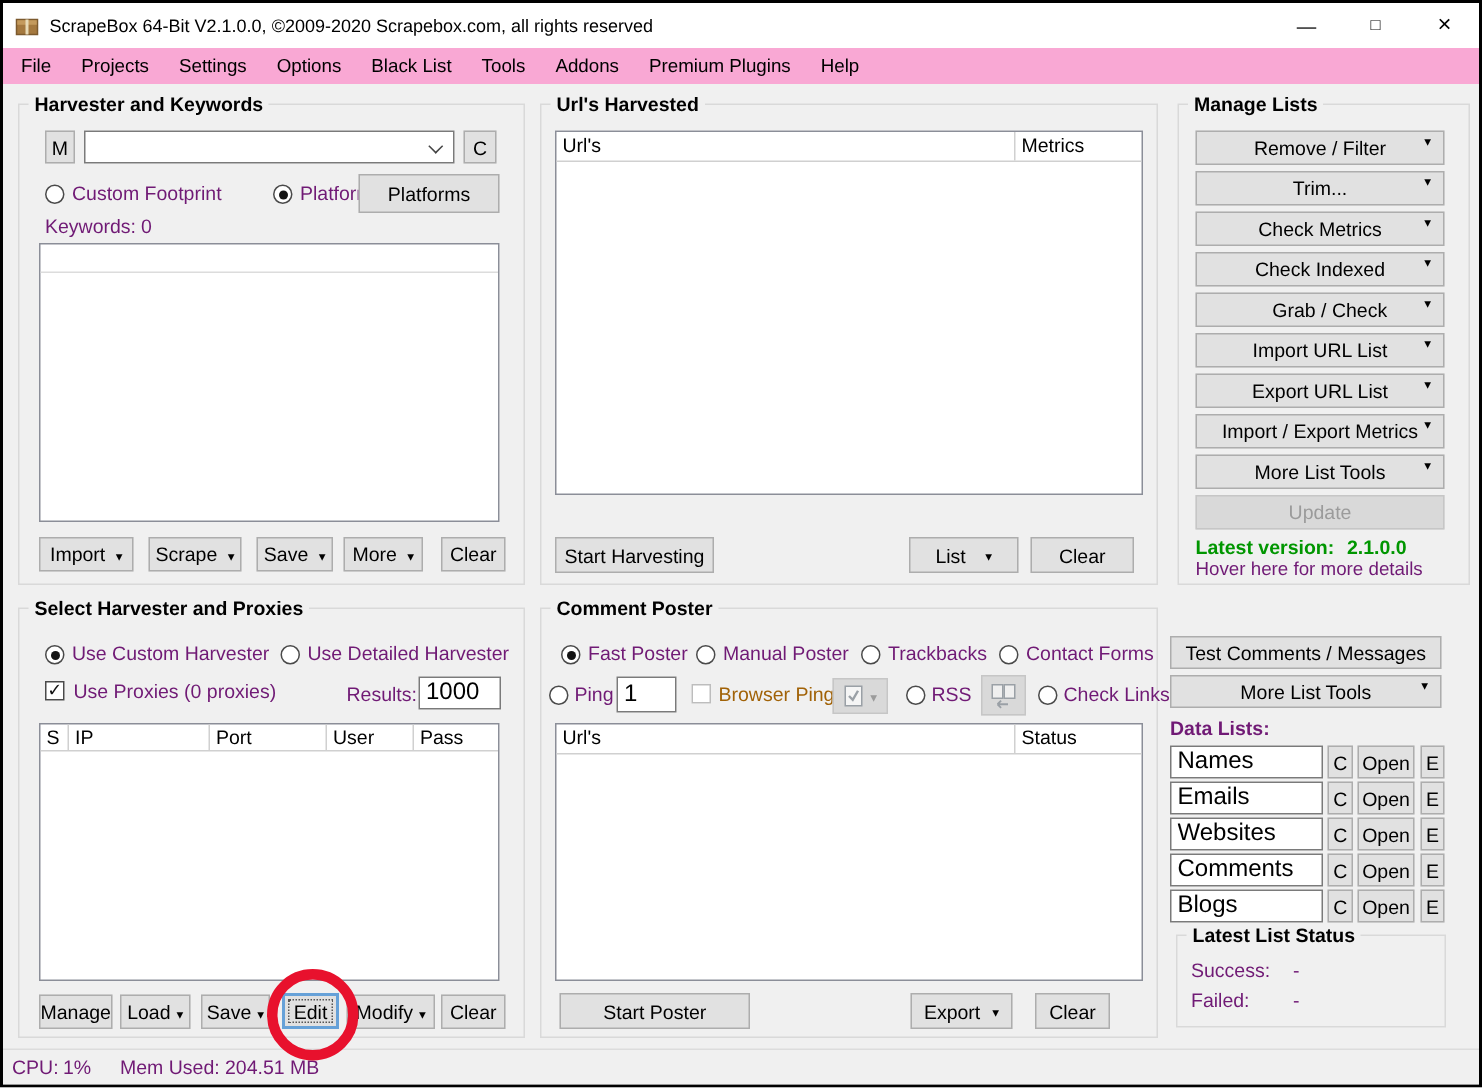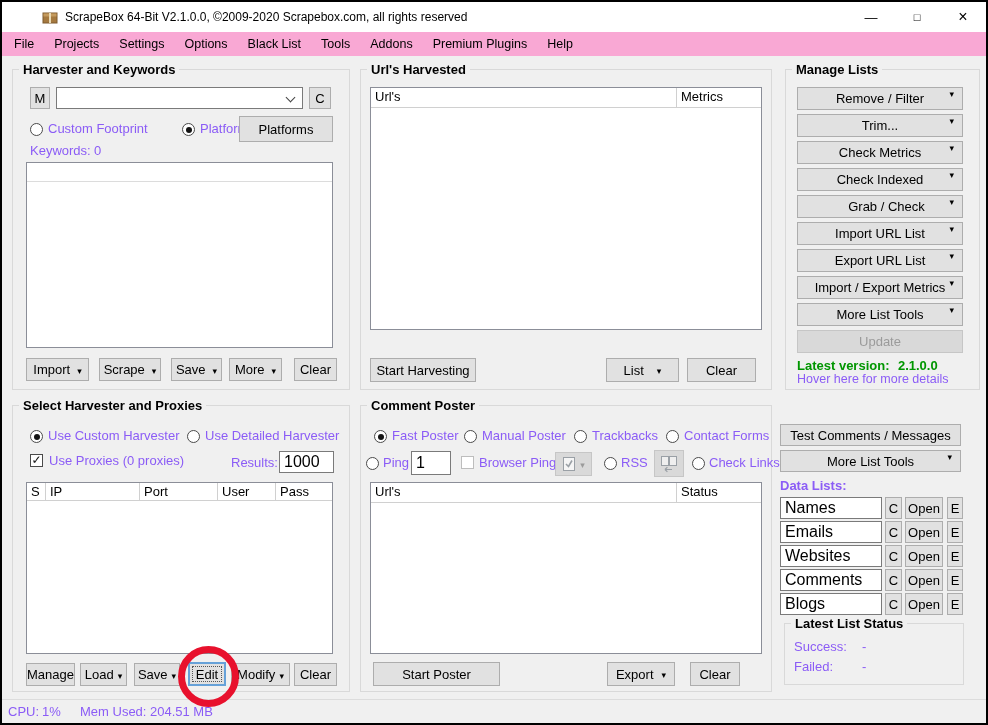--- a/index.html
+++ b/index.html
@@ -1,37 +1,37 @@
 <!DOCTYPE html>
 <html><head>
 <meta charset="utf-8">
 <style>
   * { margin:0; padding:0; box-sizing:border-box; cursor:default; }
   html,body { width:988px; height:725px; font-family:"Liberation Sans",sans-serif; }
   .window { position:relative; width:988px; height:725px; border:2px solid #000; background:#f0f0f0; overflow:hidden; }
 
   
-  .titlebar { position:absolute; left:0; top:0; width:984px; height:30px; background:#fff; display:flex; align-items:center;padding-left:32px; }
+  .titlebar { position:absolute; left:0; top:0; width:984px; height:30px; background:#fff; display:flex; align-items:center; }
   .app-icon { margin-left:8px; width:16px; height:16px; flex:none; }
   .title-text { margin-left:7px; font-size:12px; color:#000; white-space:nowrap; }
   .win-controls { position:absolute; right:0; top:0; height:30px; display:flex; }
   .win-btn { width:46px; height:30px; display:flex; align-items:center; justify-content:center; font-size:13px; color:#000; }
   .win-btn.max span { font-size:11px; }
   .win-btn.close span { font-size:16px; }
 
   
   .menubar { position:absolute; left:0; top:30px; width:984px; height:24px; background:#f9a8d4; display:flex; align-items:center; padding-left:2px; }
   .menu-item { padding:0 10px; font-size:12.5px; line-height:24px; color:#000; white-space:nowrap; }
 
   
   .group { position:absolute; border:1px solid #d9d9d9; }
   .group-label { position:absolute; top:-8px; left:6px; background:#f0f0f0; padding:0 4px; font-size:13px; font-weight:bold; color:#000; white-space:nowrap; }
 
-  .lbl { position:absolute; font-size:13px; color:#8b5cf6; white-space:nowrap; }
-  .lbl.gray { color:#8b5cf6; }
+  .lbl { position:absolute; font-size:13px; color:#701a75; white-space:nowrap; }
+  .lbl.gray { color:#a16207; }
   .lbl.bold { font-weight:bold; }
 
   .btn { position:absolute; background:#e1e1e1; border:1px solid #adadad; display:flex; align-items:center; justify-content:center; font-size:13px; color:#000; white-space:nowrap; }
   .btn .arr { font-size:9px; margin-left:7px; position:relative; top:1px; }
   .btn.disabled { background:#d9d9d9; border-color:#c6c6c6; color:#9b9b9b; }
   .btn.focus { border:2px solid #66a1d8; outline:1px dotted #555; outline-offset:-5px; }
 
   .inp { position:absolute; background:#fff; border:1px solid #7a7a7a; font-family:"Liberation Sans",sans-serif; font-size:16px; padding:0 4px; color:#000; }
 
   .combo { position:absolute; background:#fff; border:1px solid #7a7a7a; }

